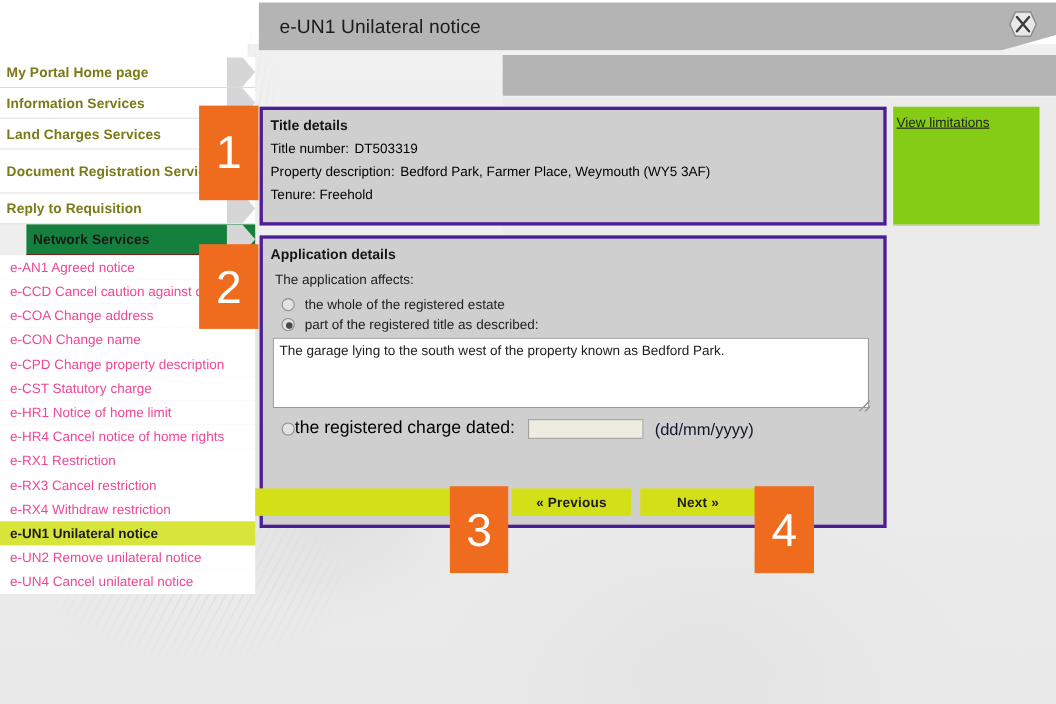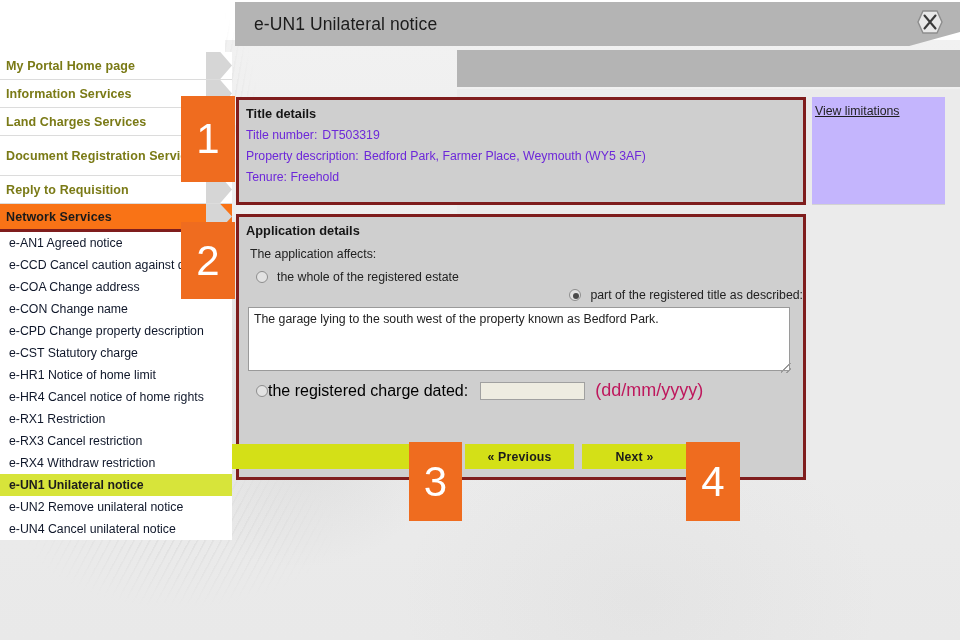--- a/index.html
+++ b/index.html
@@ -67,33 +67,33 @@
     padding-left: 6px; letter-spacing: 0.1px;
   }
   .nav-item.two-line { height: 40px; }
   .nav-item.two-line .label { line-height: 14px; }
   
   .nav-item .arrow {
     position: absolute; right: 0; top: 0; width: 26px; height: 100%;
     background: #d6d6d6;
     clip-path: polygon(0 0, 55% 0, 100% 50%, 55% 100%, 0 100%);
   }
-  .nav-item.highlight { background: #f97316; border-bottom: 3px solid #7f1d1d; }
+  .nav-item.highlight { background: #15803d; border-bottom: 1px solid #7f1d1d; margin-left: 24px; }
   .nav-item.highlight .label { color: #1a1a1a; }
   .nav-item.highlight .arrow { background: #d6d6d6; }
 
   .sub-item {
     position: relative;
     min-height: 22px;
     background: #ffffff;
     display: flex; align-items: center;
     padding: 2px 4px 2px 9px;
   }
   .sub-item .label {
-    font-size: 12.3px; color: #0f172a; line-height: 15px;
+    font-size: 12.3px; color: #ec4899; line-height: 15px;
   }
   .sub-item.current { background: #d7e43a; }
   .sub-item.current .label { font-weight: bold; color: #1c1c1c; }
 
   
   .panel-shell {
     position: absolute; left: 225px; top: 0; width: 735px; height: 480px;
   }
 
   
@@ -121,38 +121,38 @@
   .content-area {
     position: absolute; left: 232px; top: 89px; width: 713px; height: 391px;
     background: #ebebeb;
     clip-path: polygon(0 0, 100% 0, 100% 86%, 95% 100%, 0 100%);
   }
 
   
   .section {
     position: absolute;
     background: #cfcfcf;
-    border: 3px solid #7f1d1d;
+    border: 3px solid #4c1d95;
   }
   #title-details { left: 236px; top: 97px; width: 570px; height: 108px; }
   #application-details { left: 236px; top: 214px; width: 570px; height: 266px; }
 
   .sec-head {
     font-size: 12.8px; font-weight: bold; color: #161616;
     padding: 6px 0 0 7px;
   }
   .sec-line {
-    font-size: 12.3px; color: #6d28d9; padding: 7px 0 0 7px;
+    font-size: 12.3px; color: #000000; padding: 7px 0 0 7px;
   }
   .sec-line .val { padding-left: 5px; }
 
   .affects-label { font-size: 12.3px; color: #222; padding: 9px 0 0 11px; }
 
   .radio-row { display: flex; align-items: center; padding: 9px 0 0 17px; }
-  .radio-row.tight { padding-top: 4px; justify-content: flex-end; }
+  .radio-row.tight { padding-top: 4px; }
   .radio {
     width: 12px; height: 12px; border-radius: 50%;
     border: 1px solid #8e8e8e; background: #e2e2e2;
     display: inline-block; position: relative; flex: none;
   }
   .radio.checked::after {
     content: ""; position: absolute; left: 3px; top: 3px;
     width: 6px; height: 6px; border-radius: 50%; background: #4a4a4a;
   }
   .radio-row .rlabel { font-size: 12.3px; color: #222; padding-left: 9px; }
@@ -176,26 +176,26 @@
     text-align: right; font-size: 12.1px; color: #222; padding: 2px 13px 0 0;
   }
 
   .charge-row { display: flex; align-items: center; padding: 5px 0 0 17px; }
   .date-input {
     width: 105px; height: 18px; background: #eeece1;
     border: 1px solid #a0a0a0; margin-left: 12px;
     font-family: "Liberation Sans", sans-serif; font-size: 12px; padding: 0 4px;
     outline: none;
   }
-  .date-hint { font-size: 18px; color: #be185d; padding-left: 10px; }
+  .date-hint { font-size: 15px; color: #0f172a; padding-left: 10px; }
 
   
   .right-col {
     position: absolute; left: 812px; top: 97px; width: 133px; height: 108px;
-    background: #c4b5fd; border-bottom: 1px solid #d2d2d2;
+    background: #84cc16; border-bottom: 1px solid #d2d2d2;
   }
   .view-limitations {
     display: inline-block; font-size: 12.3px; color: #1f1f1f;
     text-decoration: underline; padding: 7px 0 0 3px; cursor: pointer;
   }
 
   
   .btn-bar {
     position: absolute; left: 232px; top: 444px; width: 481px; height: 25px;
   }

